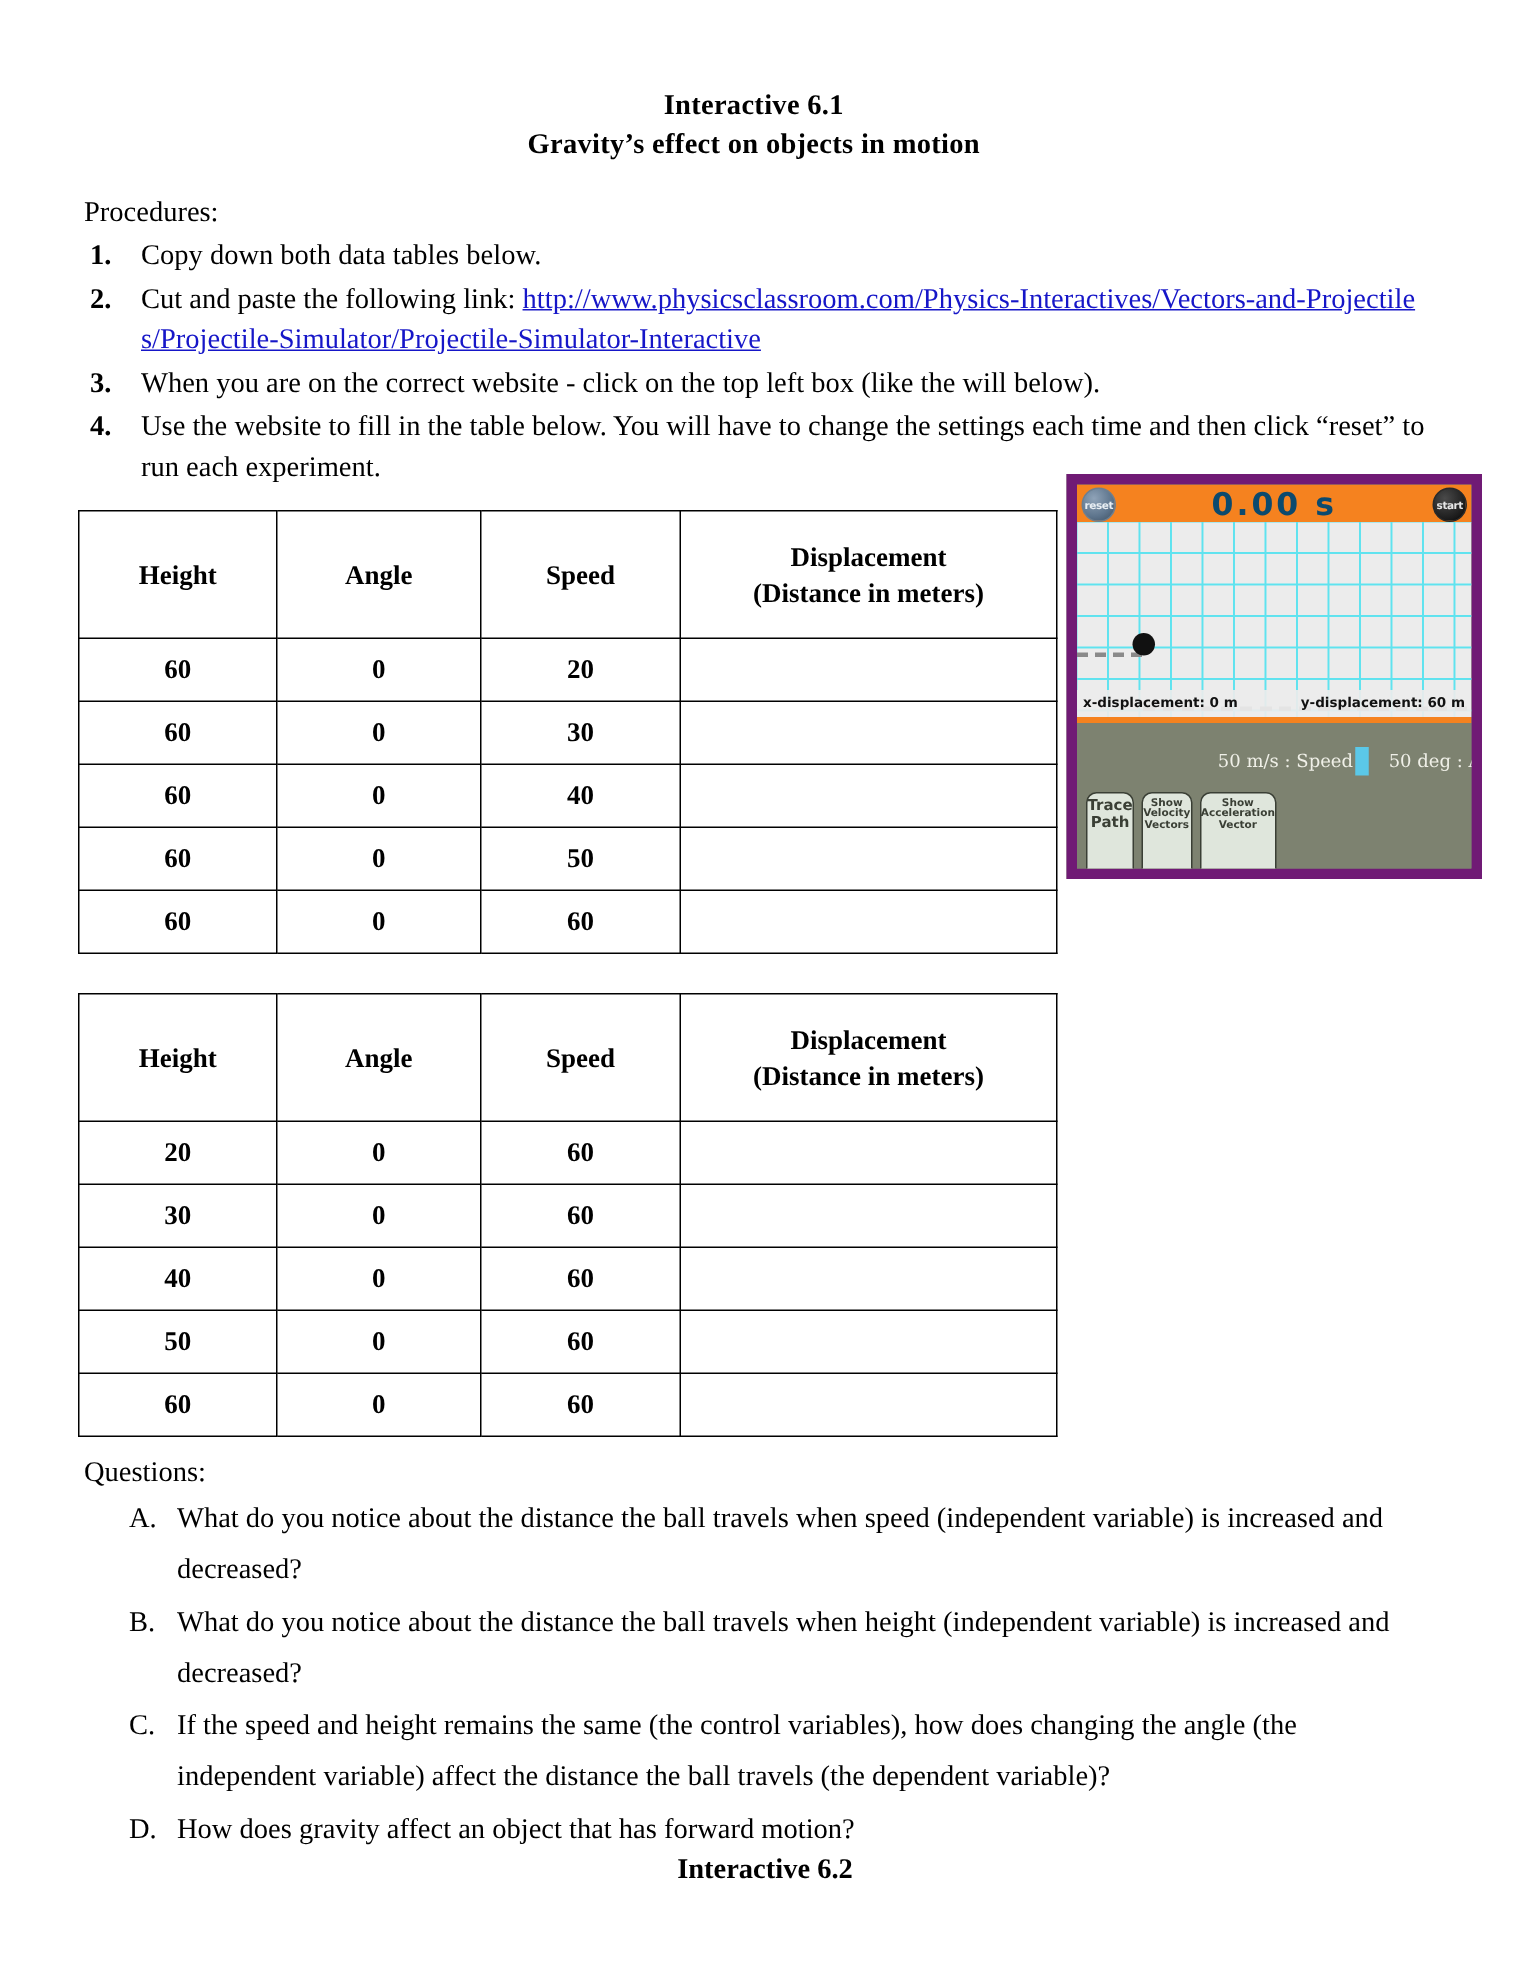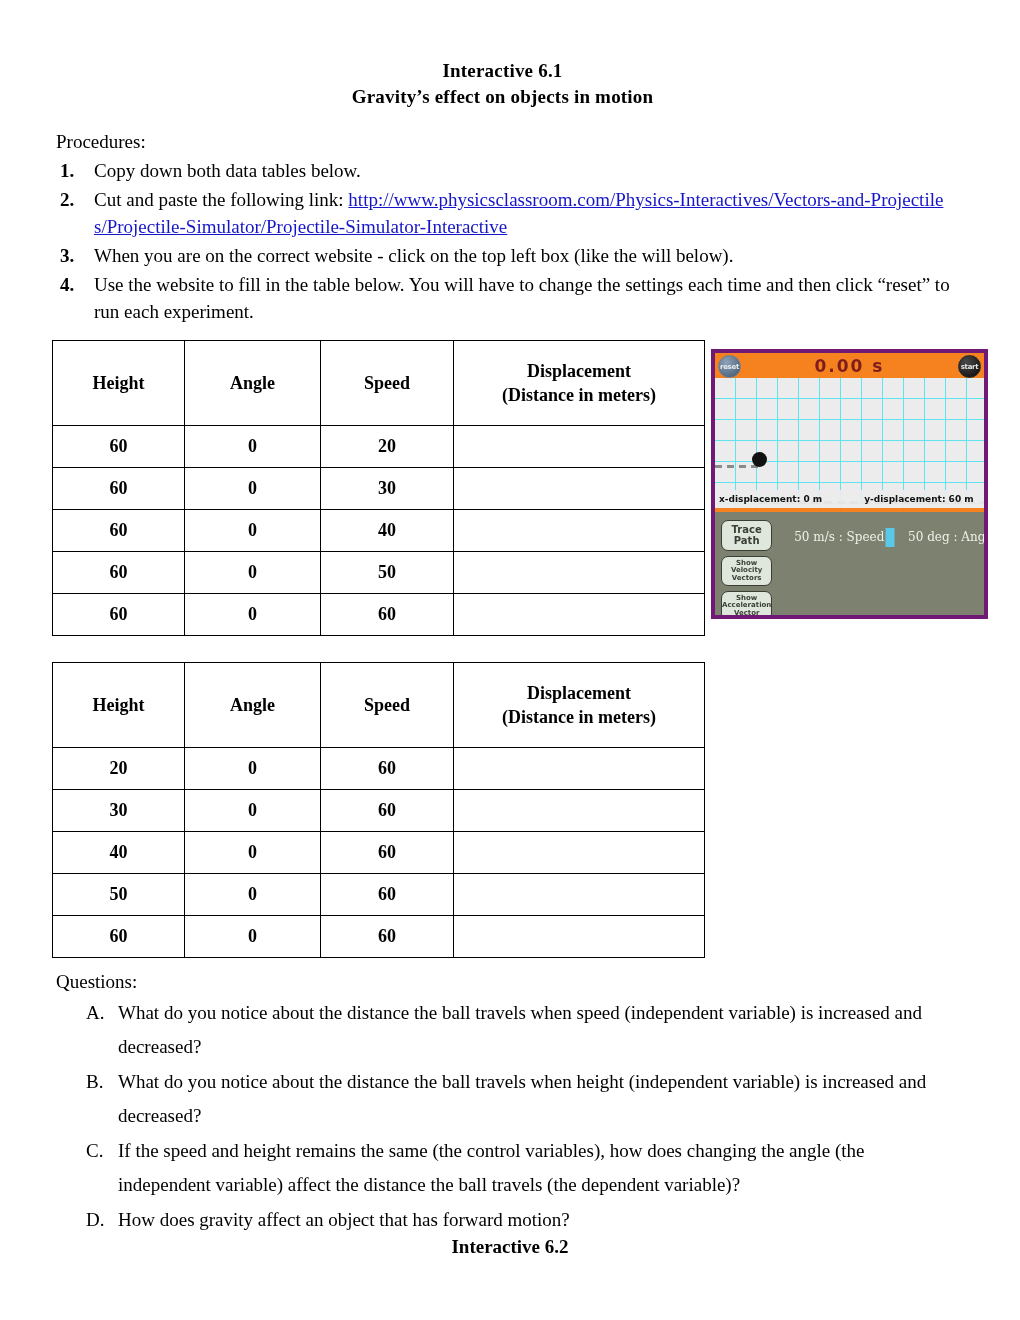--- a/index.html
+++ b/index.html
@@ -104,40 +104,40 @@
   .col-height { width: 131px; }
   .col-angle  { width: 135px; }
   .col-speed  { width: 132px; }
   .col-disp   { width: 250px; }
   .disp-cell  { }
 
   
   .sim {
     position: absolute;
     left: 711px;
-    top: 349px;
+    top: 316px;
     width: 277px;
     height: 270px;
     background: #7d8270;
-    border: 4px solid #701a75;
+    border: 7px solid #701a75;
     box-sizing: border-box;
     overflow: hidden;
   }
   .sim-header {
     position: relative;
     height: 25px;
     background: #f5821f;
     display: flex;
     align-items: center;
     justify-content: center;
   }
   .sim-timer {
-    color: #7f1d1d;
+    color: #0c4a6e;
     font-family: "DejaVu Sans", sans-serif;
-    font-size: 17px;
+    font-size: 21px;
     font-weight: bold;
     letter-spacing: 2px;
     text-align: center;
   }
   .sim-btn-round {
     position: absolute;
     top: 2px;
     width: 21px;
     height: 21px;
     border-radius: 50%;
@@ -221,23 +221,24 @@
     position: relative;
     height: 108px;
     background: #7d8270;
     display: flex;
     padding: 6px 6px 0 6px;
     box-sizing: border-box;
   }
   .sim-btn-col {
     width: 66px;
     display: flex;
-    flex-direction: column;
+    flex-direction: row;
     gap: 5px;
     padding-top: 2px;
+    margin-top: 38px;
   }
   .sim-toggle {
     background: #dfe6dc;
     border: 1.5px solid #3a3f35;
     border-radius: 7px;
     text-align: center;
     color: #3a3f35;
     font-family: "DejaVu Sans", sans-serif;
     font-weight: bold;
     line-height: 1.05;

